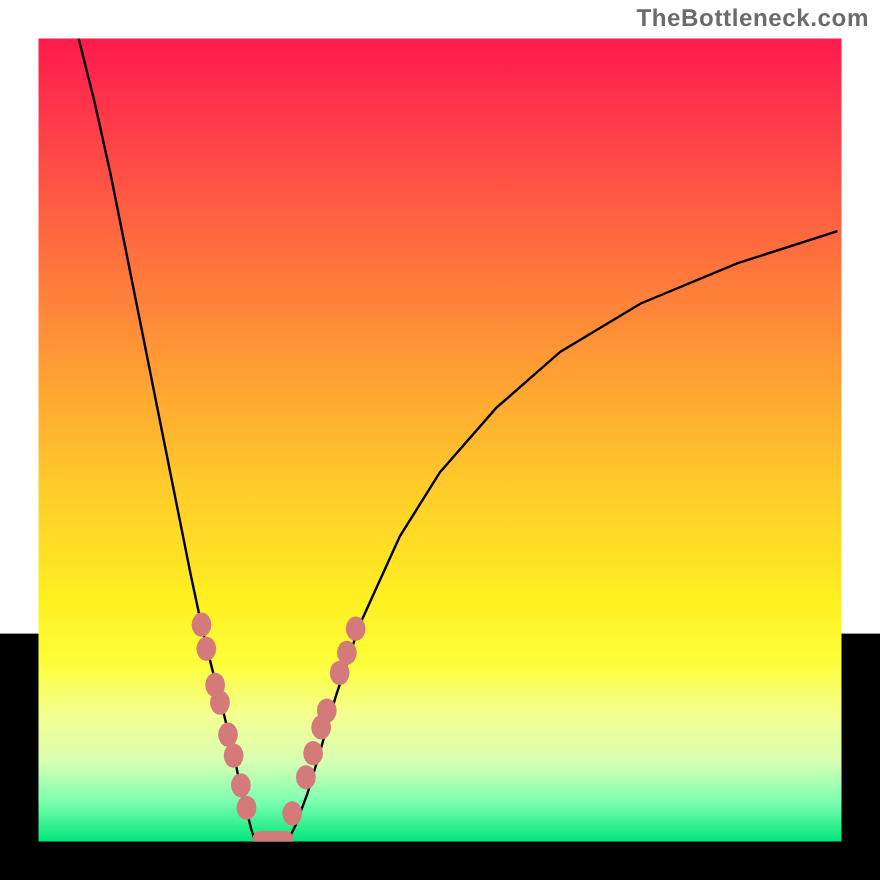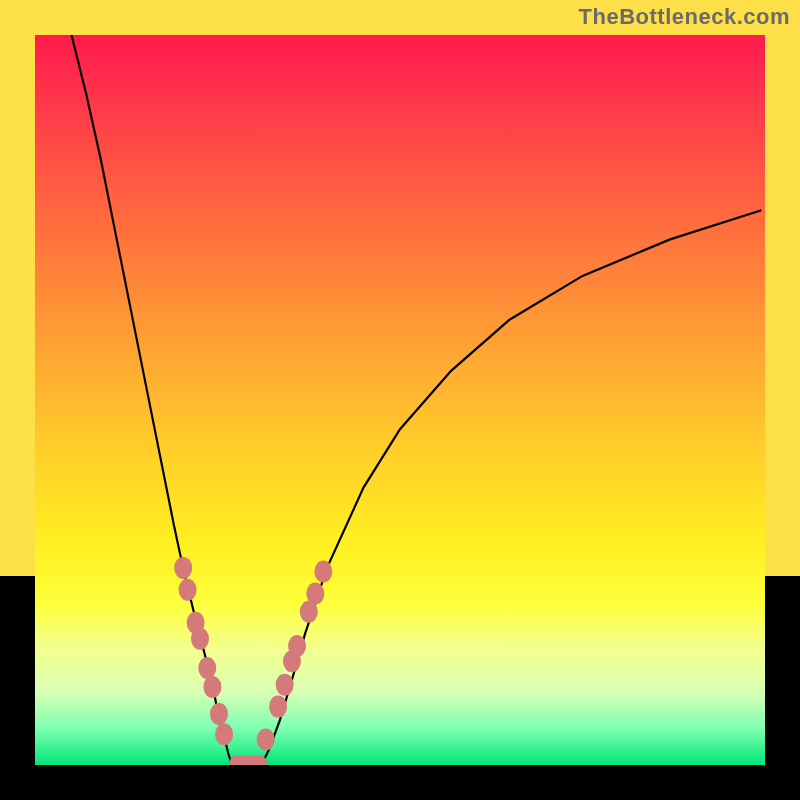--- a/index.html
+++ b/index.html
@@ -1,21 +1,21 @@
 <!DOCTYPE html>
 <html><head>
 <meta charset="utf-8">
 <style>
   * { margin: 0; padding: 0; box-sizing: border-box; }
   html, body { width: 800px; height: 800px; overflow: hidden; background: #000; }
   .stage {
     position: relative;
     width: 800px;
     height: 576px;
-    background: #fde047;
+    background: #ffffff;
   }
   .plot-area {
     position: absolute;
     left: 35px;
     top: 35px;
     width: 730px;
     height: 730px;
     background: linear-gradient(to bottom,
       #ff1a4d 0%,
       #ff3a4a 10%,

